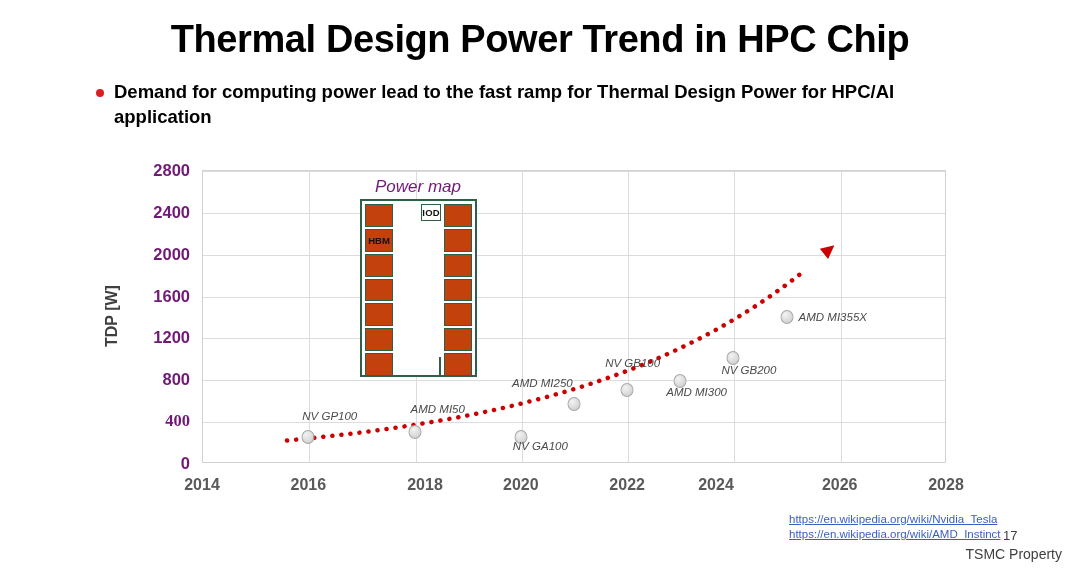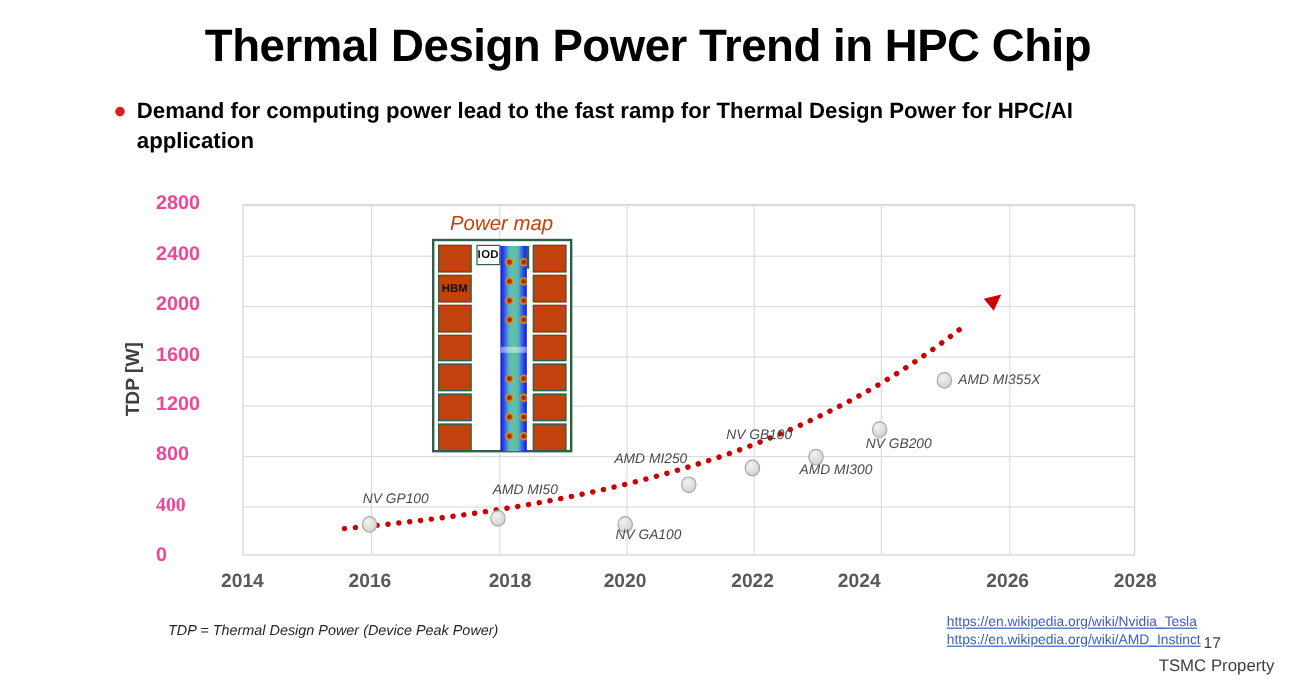--- a/index.html
+++ b/index.html
@@ -33,21 +33,21 @@
   .chart-wrap{position:absolute;left:0;top:0;width:1080px;height:568px;}
   .plot{
     position:absolute;left:202px;top:170px;width:744px;height:293px;
     border:1px solid #d2d2d2;box-sizing:border-box;background:#fff;
   }
   .gridline-h{position:absolute;left:0;width:100%;height:1px;background:#dcdcdc;}
   .gridline-v{position:absolute;top:0;height:100%;width:1px;background:#dcdcdc;}
 
   .ylab{
     position:absolute;right:5px;transform:translateY(-50%);
-    font-size:16.5px;font-weight:bold;color:#ec4899;
+    font-size:16.5px;font-weight:bold;color:#701a75;text-align:right;
     width:60px;
   }
   .ytitle{
     position:absolute;left:112px;top:316px;transform:translate(-50%,-50%) rotate(-90deg);
     transform-origin:center center;
     font-size:16px;font-weight:bold;color:#404040;white-space:nowrap;
   }
   .xlab{
     position:absolute;top:476px;transform:translateX(-50%);
     font-size:16px;font-weight:bold;color:#595959;white-space:nowrap;
@@ -64,36 +64,36 @@
     position:absolute;font-size:11.5px;font-style:italic;color:#4a4a4a;
     white-space:nowrap;font-family:"Liberation Sans",sans-serif;
   }
 
   
   .trend{position:absolute;left:202px;top:170px;width:744px;height:293px;pointer-events:none;}
 
   
   .pmap-title{
     position:absolute;left:418px;top:177px;transform:translateX(-50%);
-    font-size:17px;font-style:italic;color:#c2410c;white-space:nowrap;
+    font-size:17px;font-style:italic;color:#701a75;white-space:nowrap;
   }
   .pmap{
     position:absolute;left:360px;top:199px;width:117px;height:178px;
     border:2px solid #2e6047;background:#fff;box-sizing:border-box;
   }
   .hbm-col{
     position:absolute;top:3px;width:28px;height:172px;
     display:flex;flex-direction:column;gap:2px;
   }
   .hbm-col.left{left:3px;}
   .hbm-col.right{right:3px;}
   .hbm-cell{flex:1;border:1.3px solid #2e6047;background:#c2410c;box-sizing:border-box;}
   .iod-col{
     position:absolute;left:35px;top:3px;width:44px;height:172px;
-    display:flex;flex-direction:row;
+    display:flex;flex-direction:column;align-items:flex-end;
   }
   .iod-head{
     height:17px;border:1.5px solid #2e6047;box-sizing:border-box;background:#fff;
     display:flex;align-items:center;justify-content:center;
     font-size:9.5px;font-weight:bold;color:#111;letter-spacing:.3px;
   }
   .iod-body{
     flex:1;position:relative;margin-top:1px;
     background:linear-gradient(90deg,#1018d8 0%,#2a46e8 12%,#3f7ad8 22%,#5fb0b8 32%,#5fc8a0 50%,#5fb0b8 68%,#3f7ad8 78%,#2a46e8 88%,#1018d8 100%);
     overflow:hidden;
@@ -261,21 +261,20 @@
         <div class="hbm-cell"></div>
         <div class="hbm-cell"></div>
         <div class="hbm-cell"></div>
         <div class="hbm-cell"></div>
         <div class="hbm-cell"></div>
         <div class="hbm-cell"></div>
       </div>
     </div>
   </div>
 
-  <div class="footnote">TDP = Thermal Design Power (Device Peak Power)</div>
 
   <div class="links">
     <a href="#">https://en.wikipedia.org/wiki/Nvidia_Tesla</a>
     <a href="#">https://en.wikipedia.org/wiki/AMD_Instinct</a>
   </div>
 
   <div class="page-num">17</div>
   <div class="tsmc">TSMC Property</div>
 </div>
 

